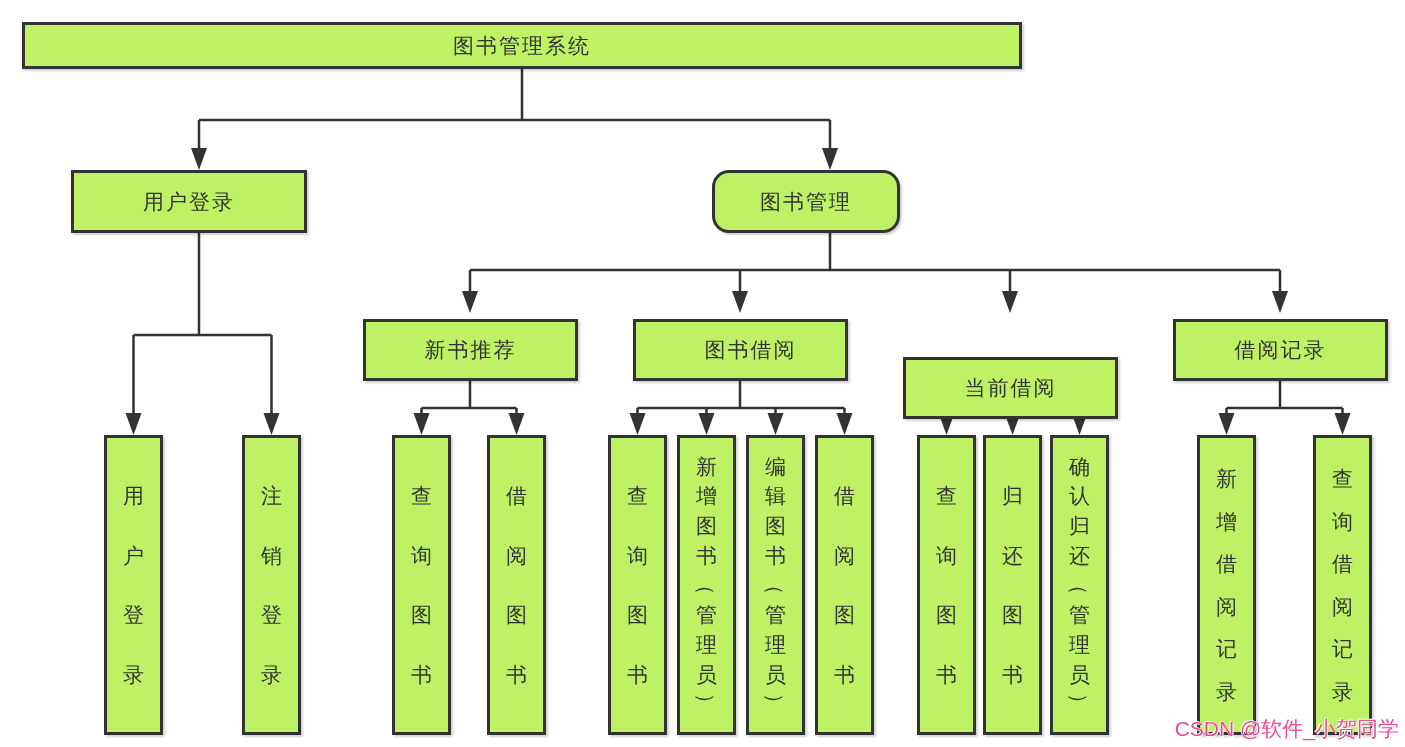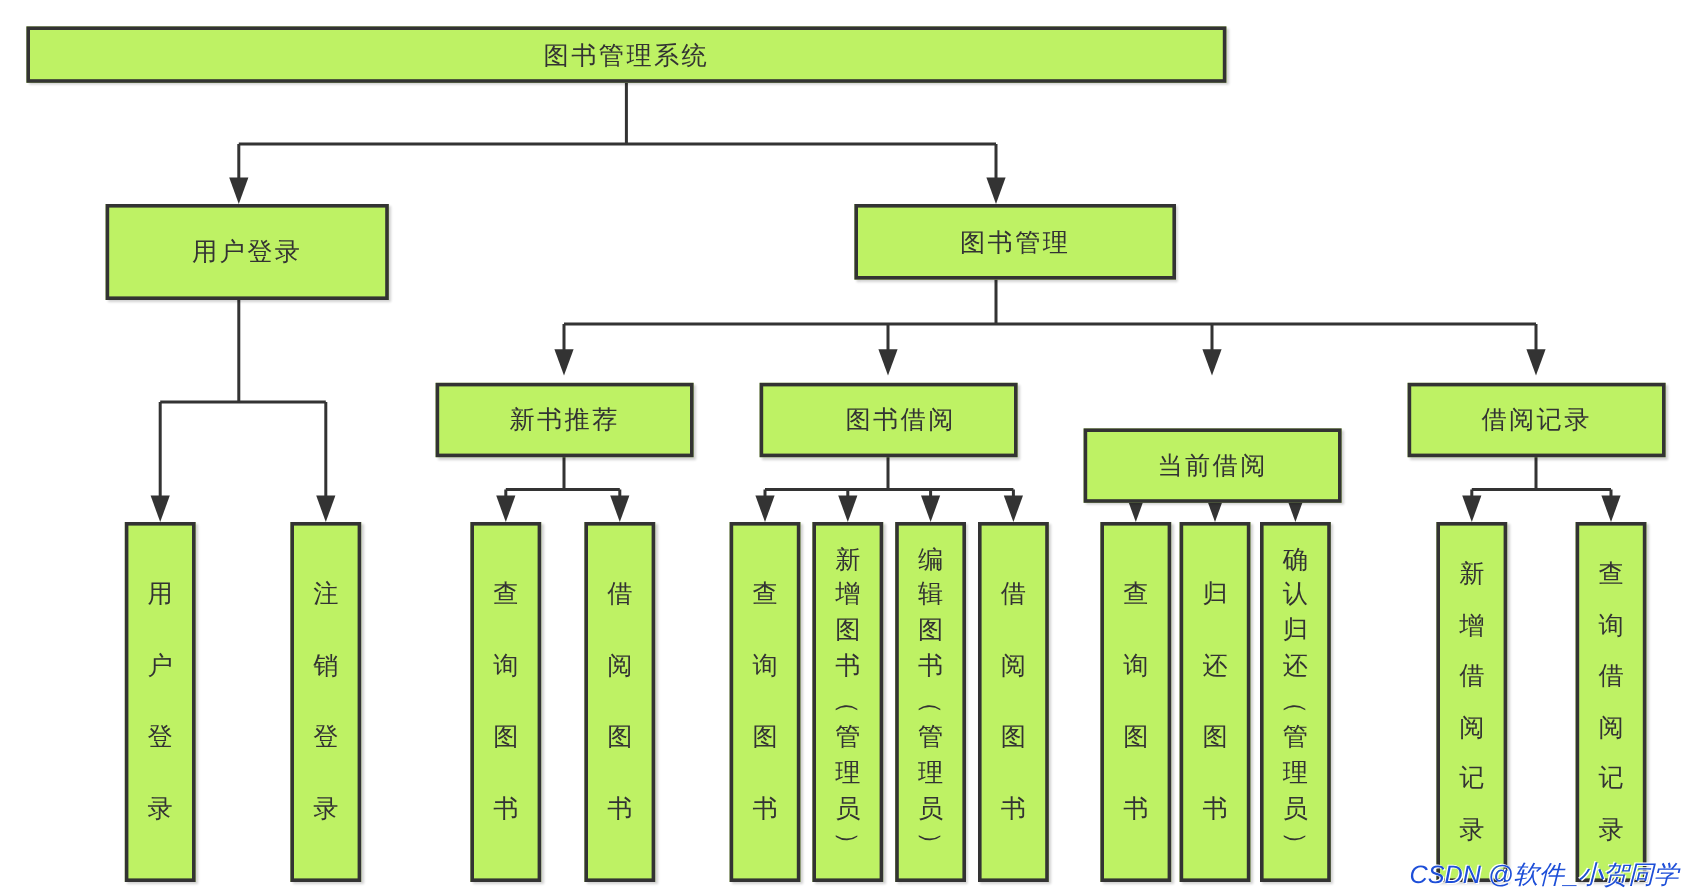--- a/index.html
+++ b/index.html
@@ -50,22 +50,22 @@
     font-size: 21px;
     line-height: 1;
     color: #333333;
   }
   .vch.rot {
     transform: rotate(90deg);
   }
   
   .n-root   { left: 22px;  top: 22px;  width: 1000px; height: 47px; }
   
-  .n-login  { left: 88px;  top: 170px; width: 236px;  height: 80px; }
-  .n-mgmt   { left: 712px; top: 170px; width: 268px;  height: 63px; }
+  .n-login  { left: 71px;  top: 170px; width: 236px;  height: 63px; }
+  .n-mgmt   { left: 712px; top: 170px; width: 188px;  height: 63px; border-radius: 17px; }
   
   .lvl3     { top: 319px;  width: 215px; height: 62px; }
   .n-recommend { left: 363px; }
   .n-borrow    { left: 633px; padding-left: 20px; }
   .n-current   { left: 903px; margin-top: 38px; }
   .n-records   { left: 1173px; }
   
   .leaf { top: 435px; width: 59px; height: 300px; }
   .n-a1 { left: 104px; }
   .n-a2 { left: 242px; }
@@ -80,24 +80,23 @@
   .n-d3 { left: 1050px; }
   .n-e1 { left: 1197px; }
   .n-e2 { left: 1313px; }
 
   #watermark {
     position: absolute;
     right: 6px;
     bottom: 4px;
     z-index: 3;
     font-size: 21px;
-    color: #1d4ed8;
+    color: #ec4899;
     text-shadow: 1px 1px 0 #ffffff, -1px -1px 0 #ffffff;
     white-space: nowrap;
-    font-style: italic;
   }
 </style>
 </head>
 <body>
 
 <div id="canvas">
 
   <svg id="connectors" viewBox="0 0 1405 747" xmlns="http://www.w3.org/2000/svg">
     <g stroke="#333333" stroke-width="2.5" fill="none">
 

